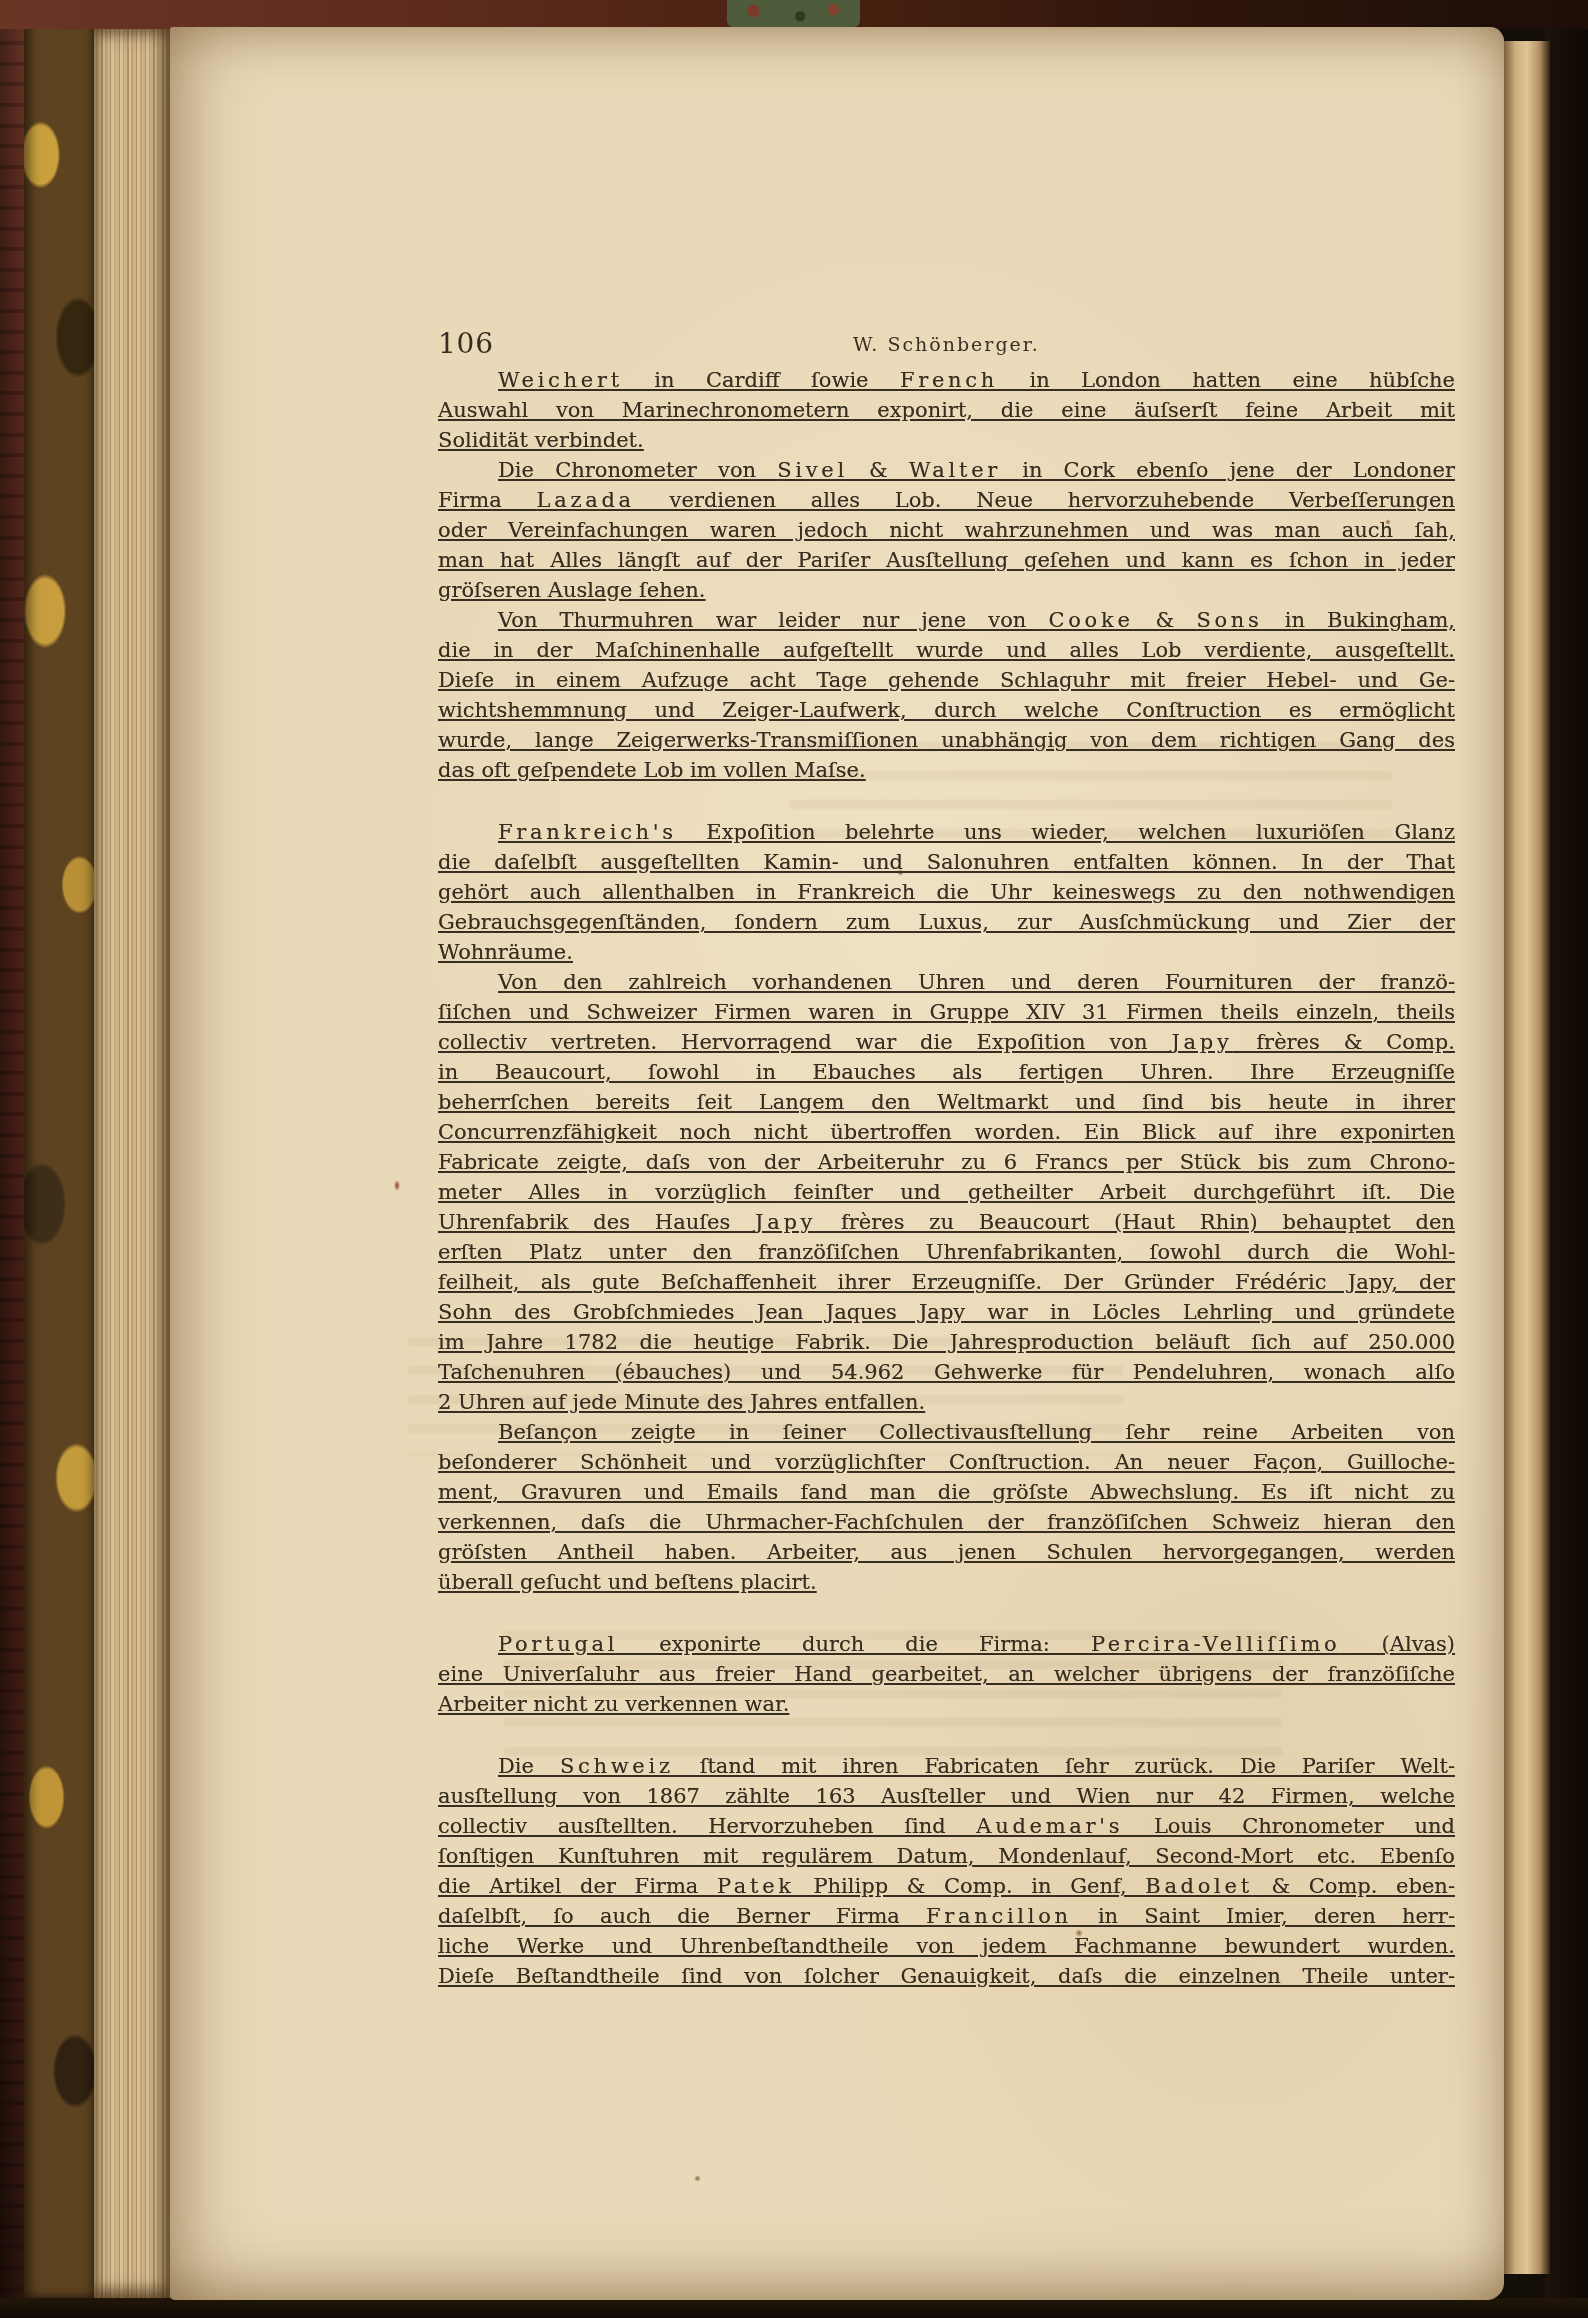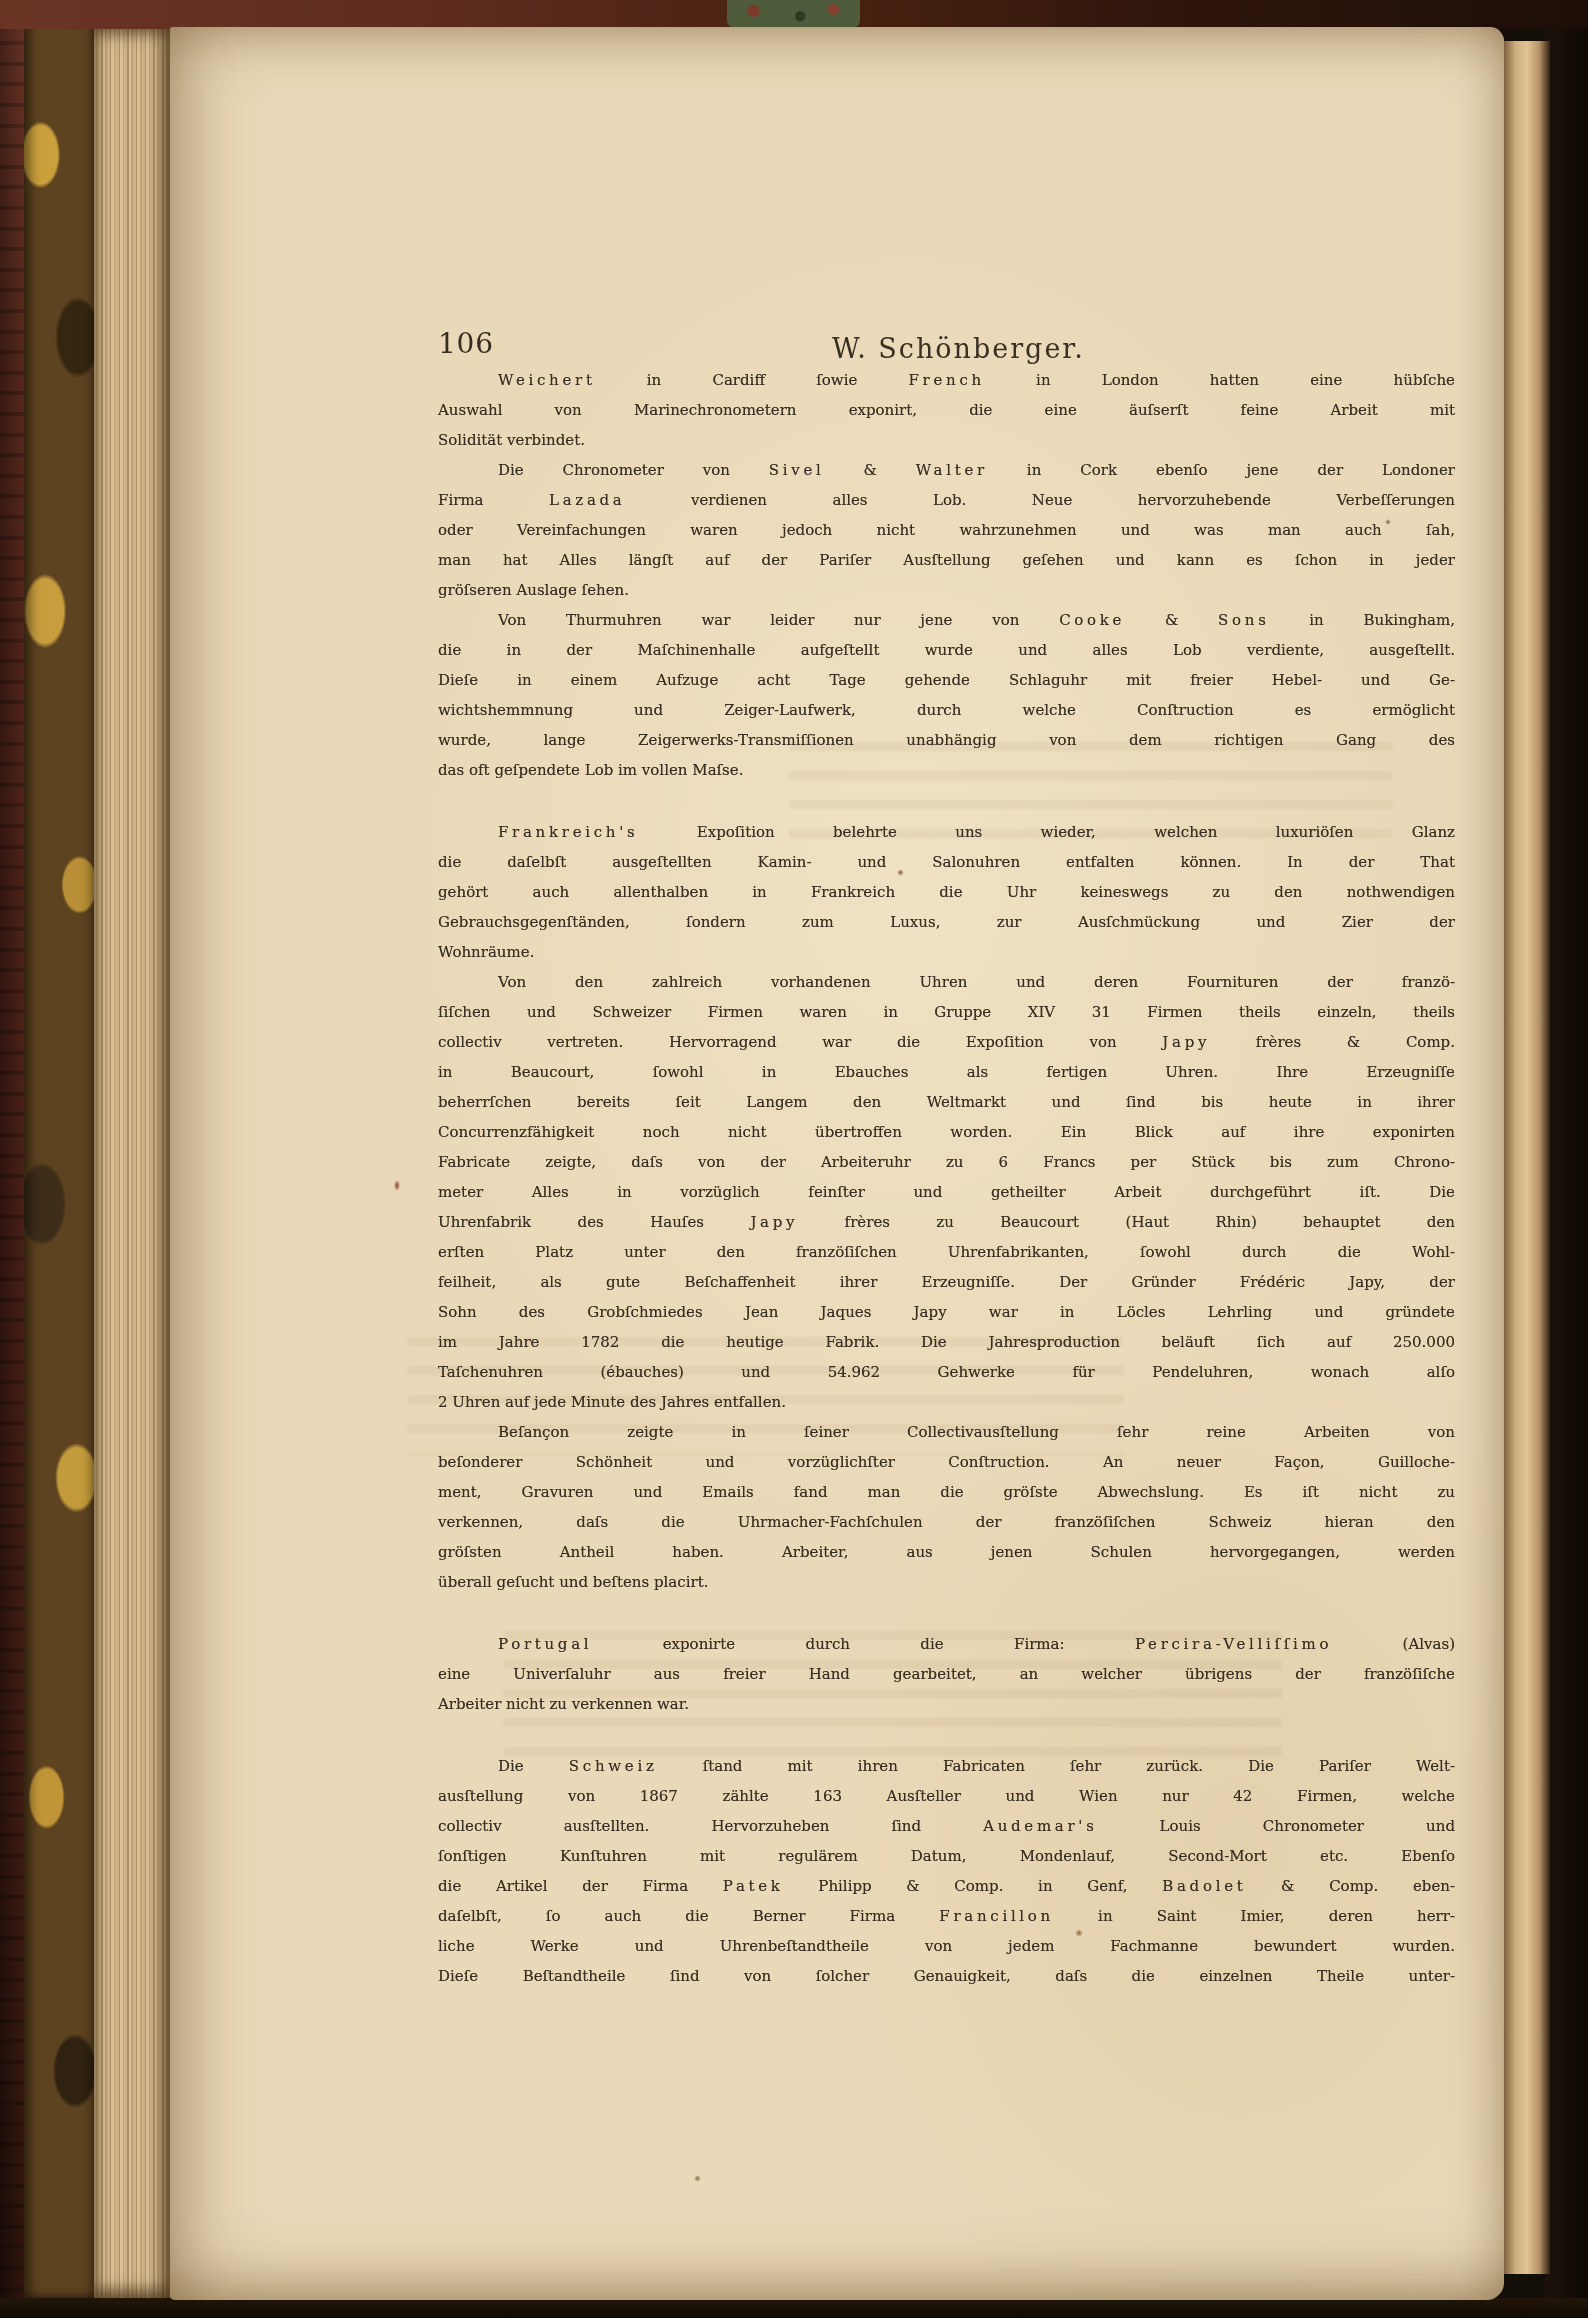--- a/index.html
+++ b/index.html
@@ -75,25 +75,26 @@
     position:absolute;left:184px;top:2293px;width:1294px;height:7.1px;border-radius:0 0 9.5px 9.5px;
     background:linear-gradient(180deg,#d9c194,#8a6a42);
   }
   
   .ghost{position:absolute;opacity:.55;filter:blur(1.6px);pointer-events:none;
     background:repeating-linear-gradient(180deg, rgba(125,100,62,.14) 0 8.7px, rgba(0,0,0,0) 8.7px 29px);}
   .spot{position:absolute;border-radius:50%;pointer-events:none;}
   
   .pagehead{position:absolute;left:268px;top:280px;width:1017px;height:35px;color:var(--ink,#372d20);margin-top:20px;}
   .pagenum{position:absolute;left:0;top:0;font-size:28px;letter-spacing:0.8px;}
-  .runhead{position:absolute;left:12px;top:5.6px;width:100%;text-align:center;font-size:27px;letter-spacing:2px;color:#3a2f23;}
+  .runhead{position:absolute;left:0;top:5.6px;width:100%;text-align:center;font-size:19px;letter-spacing:2px;color:#3a2f23;}
   .body-text{
     position:absolute;left:268px;top:338px;width:1017px;
-    color:var(--ink,#372d20);font-size:15px;line-height:30px;
+    color:var(--ink,#372d20);font-size:21px;line-height:30px;
     text-shadow:0 0 0.6px rgba(55,45,30,.55);
+    text-decoration:underline;
   }
   .line{text-align:justify;text-align-last:justify;white-space:normal;}
   .line.first{text-indent:60px;}
   .line.last{text-align-last:left;}
   .para.space-before{margin-top:32px;}
   .g{letter-spacing:3.7px;}
 </style>
 </head>
 <body style="--paper: #ead9b8; --ink: #372d20;">
 

